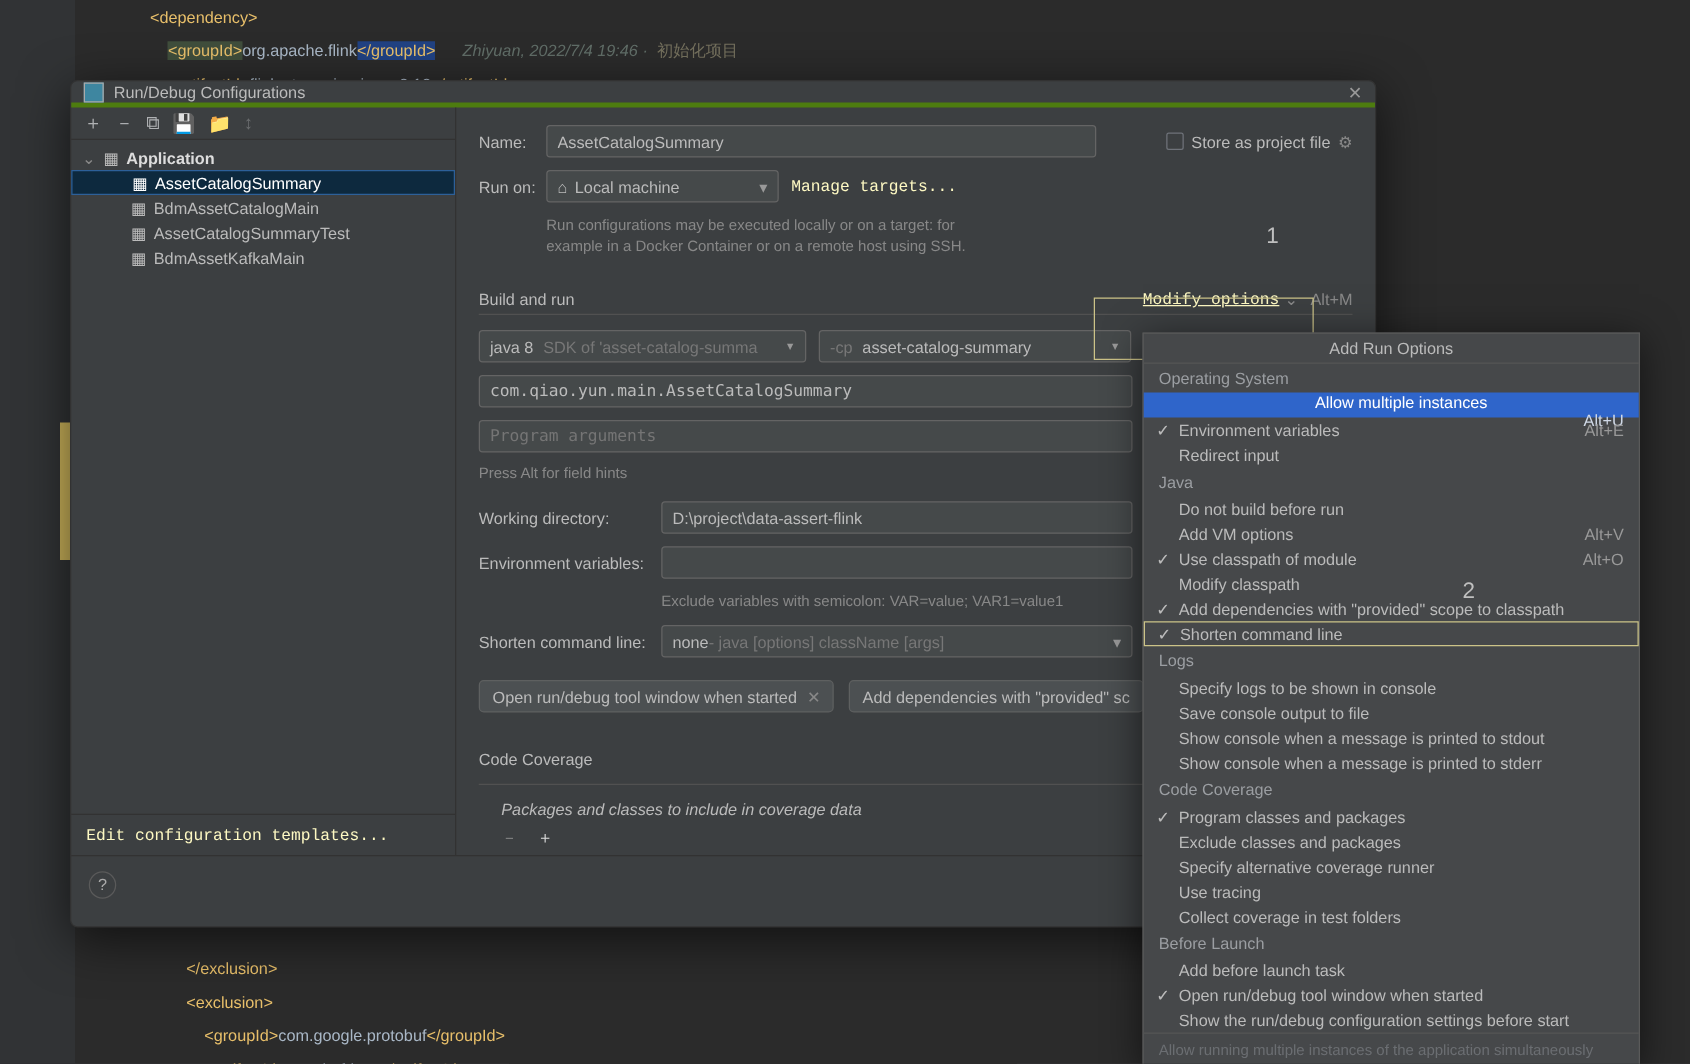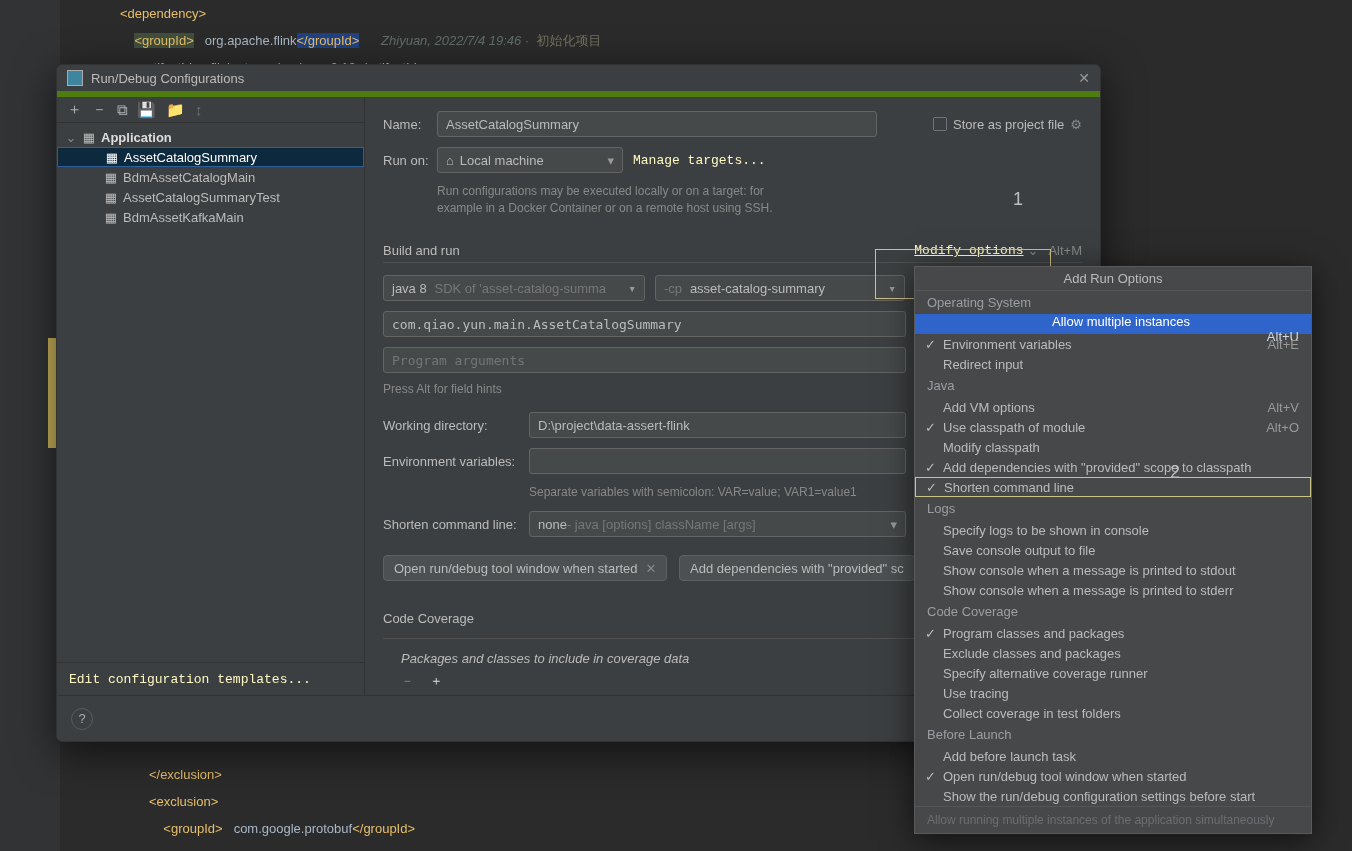--- a/index.html
+++ b/index.html
@@ -1,29 +1,29 @@
 <!DOCTYPE html>
 <html><head>
 <meta charset="utf-8">
 <style>
 *{margin:0;padding:0;box-sizing:border-box;font-family:"Segoe UI",Arial,sans-serif;font-size:13px;}
 body{background:#2b2b2b;color:#bbb;width:1352px;height:851px;overflow:hidden;position:relative;}
 .code-bg{position:absolute;top:0;left:0;width:100%;height:100%;font-family:"Consolas",monospace;font-size:15px;line-height:27px;padding-left:120px;padding-top:0;}
 .code-bg .line{white-space:pre;}
 .tag{color:#E8BF6A;}
 .angle{color:#E8BF6A;}
-.text{color:#a9b7c6;padding-left:11px;}
+.text{color:#a9b7c6;}
 .hl{background:#404E3C;}
 .hl2{background:#214283;}
 .comment{color:#616E68;font-style:italic;}
 .comment2{color:#75715e;}
 .gutter{position:absolute;left:0;top:0;width:60px;height:100%;background:#313335;}
 .yellow-bar{position:absolute;left:48px;top:338px;width:8px;height:110px;background:#CBB35A;}
 .dialog{position:absolute;top:64px;left:56px;width:1045px;height:678px;background:#3C3F41;border:1px solid #323232;border-radius:6px;box-shadow:0 10px 40px rgba(0,0,0,.6);}
-.dlg-title{height:32px;display:flex;align-items:center;padding:0 10px;border-bottom:6px solid #4d7c0f;}
+.dlg-title{height:21px;display:flex;align-items:center;padding:0 10px;border-bottom:4px solid #4d7c0f;}
 .dlg-title .icon{width:16px;height:16px;background:#3E86A0;border:1px solid #aaa;margin-right:8px;}
 .dlg-title .close{margin-left:auto;color:#999;cursor:pointer;font-size:14px;}
 .dlg-body{display:flex;height:598px;}
 .sidebar{width:308px;border-right:1px solid #323232;display:flex;flex-direction:column;}
 .sb-toolbar{height:26px;display:flex;align-items:center;gap:10px;padding:0 10px;border-bottom:1px solid #323232;}
 .sb-toolbar span{color:#AFB1B3;cursor:pointer;font-size:15px;}
 .tree{flex:1;padding:4px 0;}
 .tree-row{height:20px;display:flex;align-items:center;padding-left:10px;cursor:pointer;}
 .tree-row.h{padding-left:8px;}
 .tree-row.sel{background:#0D293E;color:#fff;border:1px solid #2D6099;}
@@ -168,21 +168,21 @@
       <div class="helptext">Press Alt for field hints</div>
 
       <div class="frow" style="margin-top:14px;">
         <span style="width:146px;">Working directory:</span>
         <input class="input" style="width: 377px;" value="D:\project\data-assert-flink">
       </div>
       <div class="frow">
         <span style="width:146px;">Environment variables:</span>
         <input class="input" style="width: 377px;">
       </div>
-      <div class="helptext" style="margin-left:146px;">Separate variables with semicolon: VAR=value; VAR1=value1</div>
+      <div class="helptext" style="margin-left:146px;">Exclude variables with semicolon: VAR=value; VAR1=value1</div>
 
       <div class="frow" style="margin-top:10px;">
         <span style="width:146px;">Shorten command line:</span>
         <div class="select" style="width:377px;">
           <span>none</span>
           <span style="color:#777;"> - java [options] className [args]</span>
         </div>
       </div>
 
       <div style="margin-top:18px;">
@@ -229,20 +229,23 @@
       <div class="popup-item">
         <span class="chkmark">✓</span>
         <span>Environment variables</span>
         <span class="sc">Alt+E</span>
       </div>
       <div class="popup-item">
         <span>Redirect input</span>
       </div>
       <div class="popup-h">Java</div>
       <div class="popup-item">
+        <span>Do not build before run</span>
+      </div>
+      <div class="popup-item">
         <span>Add VM options</span>
         <span class="sc">Alt+V</span>
       </div>
       <div class="popup-item">
         <span class="chkmark">✓</span>
         <span>Use classpath of module</span>
         <span class="sc">Alt+O</span>
       </div>
       <div class="popup-item">
         <span>Modify classpath</span>

